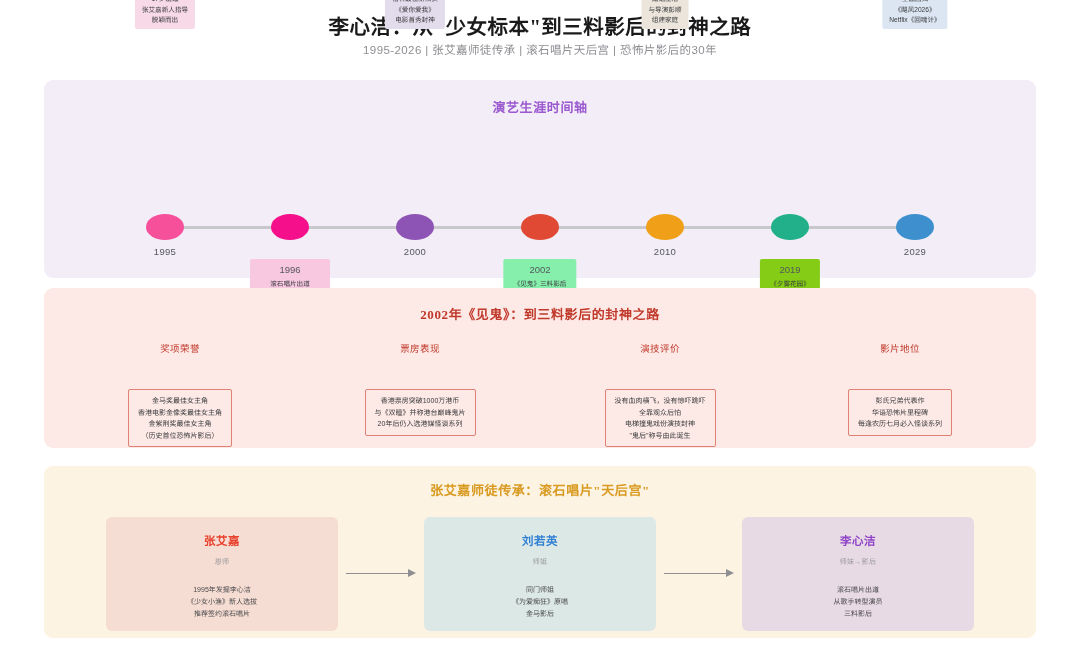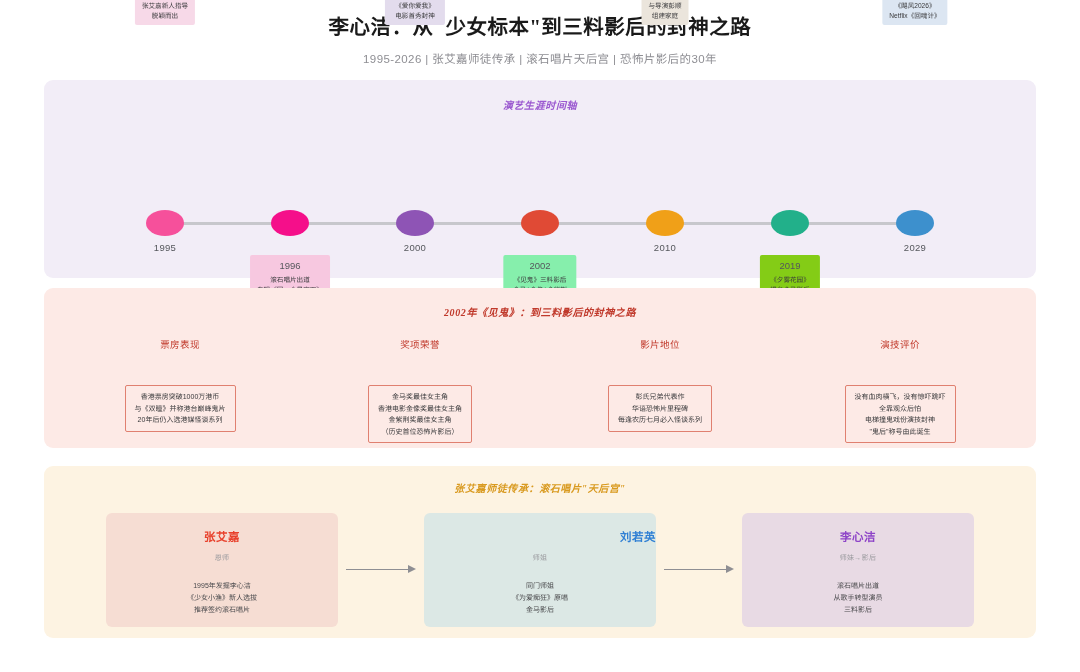--- a/index.html
+++ b/index.html
@@ -16,39 +16,37 @@
   .page-header { padding: 14px 0 0 0; text-align: center; }
   .page-title {
     font-family: "Liberation Serif", "DejaVu Serif", serif;
     font-weight: bold;
     font-size: 20.5px;
     color: #1a1a1a;
     letter-spacing: .5px;
     line-height: 1.3;
   }
   .page-subtitle {
-    margin-top: 9px;
     font-size: 11.5px;
     color: #8e8e93;
     letter-spacing: .4px;
   }
 
   
   .panel {
     position: absolute;
     left: 44px; right: 44px;
     border-radius: 9px;
   }
   .panel-title {
     text-align: center;
     font-family: "Liberation Serif", "DejaVu Serif", serif;
     font-weight: bold;
-    font-size: 10px;
+    font-size: 13px;
     letter-spacing: .6px;
-    font-style: italic;
   }
 
   
   #timeline-panel {
     top: 80px; height: 198px;
     background: #f2edf7;
   }
   #timeline-panel .panel-title { margin-top: 17px; color: #9b59d0; }
 
   .timeline-area {
@@ -152,21 +150,21 @@
   .lineage-card.mentor  { background: #f6ddd3; border-radius: 6px; }
   .lineage-card.senior  { background: #dce8e5; }
   .lineage-card.star    { background: #e8dae4; }
   .lc-name {
     font-family: "Liberation Serif", "DejaVu Serif", serif;
     font-weight: bold;
     font-size: 11.5px;
     letter-spacing: .5px;
   }
   .lineage-card.mentor .lc-name { color: #e8412c; }
-  .lineage-card.senior .lc-name { color: #2f7fd4; text-align: right; }
+  .lineage-card.senior .lc-name { color: #2f7fd4; }
   .lineage-card.star   .lc-name { color: #8e44c8; }
   .lc-role {
     margin-top: 8px;
     font-size: 7px;
     color: #9a9a9e;
     letter-spacing: .3px;
   }
   .lc-detail {
     margin-top: 18px;
     font-size: 7px;
@@ -272,24 +270,24 @@
           </div>
           <div class="tl-year">2029</div>
         </div>
       </div>
   </section>
 
   <section class="panel" id="film-panel">
     <div class="panel-title">2002年《见鬼》：到三料影后的封神之路</div>
     <div class="film-cols" id="film-cols">
 
-    <div class="film-col"><div class="film-col-title">票房表现</div><div class="film-col-box"><div>香港票房突破1000万港币</div><div>与《双瞳》并称港台巅峰鬼片</div><div>20年后仍入选港媒怪谈系列</div></div></div>
-        <div class="film-col"><div class="film-col-title">奖项荣誉</div><div class="film-col-box"><div>金马奖最佳女主角</div><div>香港电影金像奖最佳女主角</div><div>金紫荆奖最佳女主角</div><div>（历史首位恐怖片影后）</div></div></div>
+    <div class="film-col"><div class="film-col-title">奖项荣誉</div><div class="film-col-box"><div>金马奖最佳女主角</div><div>香港电影金像奖最佳女主角</div><div>金紫荆奖最佳女主角</div><div>（历史首位恐怖片影后）</div></div></div>
+        <div class="film-col"><div class="film-col-title">票房表现</div><div class="film-col-box"><div>香港票房突破1000万港币</div><div>与《双瞳》并称港台巅峰鬼片</div><div>20年后仍入选港媒怪谈系列</div></div></div>
+        <div class="film-col"><div class="film-col-title">演技评价</div><div class="film-col-box"><div>没有血肉横飞，没有惊吓跳吓</div><div>全靠观众后怕</div><div>电梯撞鬼戏份演技封神</div><div>"鬼后"称号由此诞生</div></div></div>
         <div class="film-col"><div class="film-col-title">影片地位</div><div class="film-col-box"><div>彭氏兄弟代表作</div><div>华语恐怖片里程碑</div><div>每逢农历七月必入怪谈系列</div></div></div>
-        <div class="film-col"><div class="film-col-title">演技评价</div><div class="film-col-box"><div>没有血肉横飞，没有惊吓跳吓</div><div>全靠观众后怕</div><div>电梯撞鬼戏份演技封神</div><div>"鬼后"称号由此诞生</div></div></div>
       </div>
   </section>
 
   <section class="panel" id="lineage-panel">
     <div class="panel-title">张艾嘉师徒传承：滚石唱片"天后宫"</div>
     <div class="lineage-row" id="lineage-row">
 
     <div class="lineage-card mentor">
           <div class="lc-name" style="color: rgb(232, 65, 44);">张艾嘉</div>
           <div class="lc-role">恩师</div>

